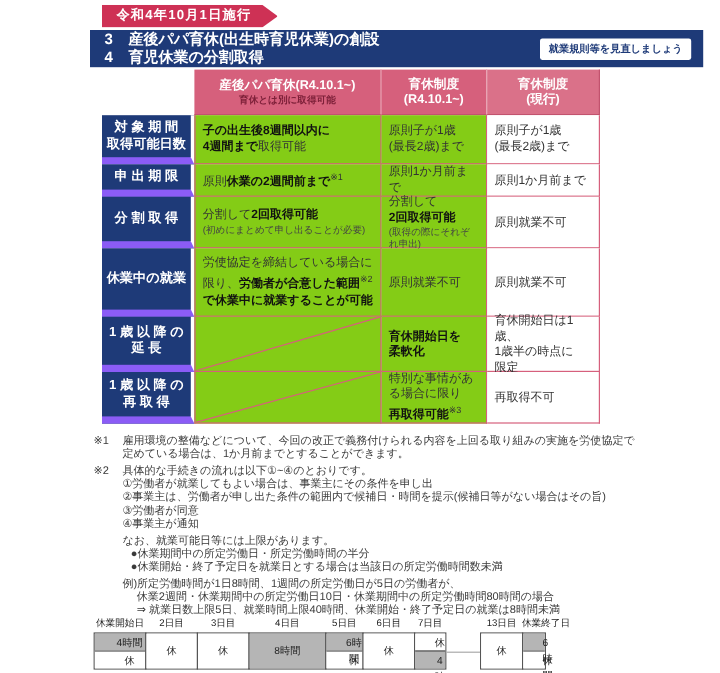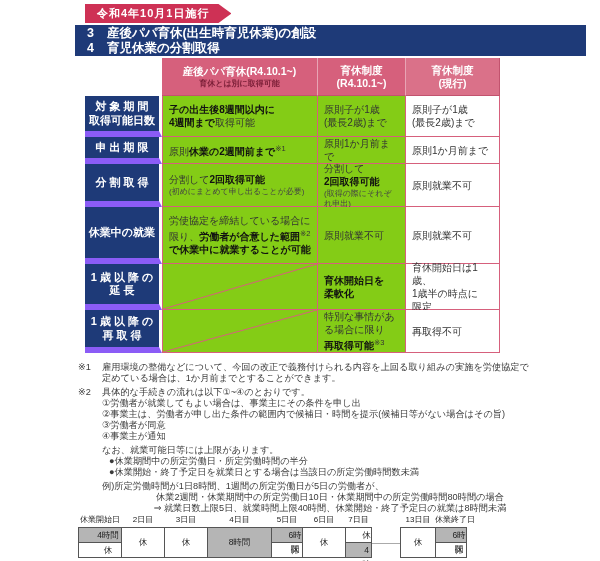--- a/index.html
+++ b/index.html
@@ -53,21 +53,21 @@
 
   
   .notes { position:absolute; left:78px; top:362px; width:468px;
     font-size:9.2px; line-height:11px; color:#3a3a3a; }
   .note-row { display:flex; }
   .nmark { width:24px; flex:0 0 24px; }
   .ntext { flex:1; }
   .mt { margin-top:3px; }
   .nind  { margin-left:24px; }
   .nind2 { margin-left:31px; }
-  .nind3 { margin-left:36px;text-align:center; }
+  .nind3 { margin-left:36px; }
 
   
   .chart { position:absolute; left:78px; top:514px; display:flex; align-items:flex-start; }
   .day { flex:0 0 auto; }
   .day + .day { margin-left:-1px; }
   .dlabel { height:13px; line-height:12px; font-size:8px; color:#222; text-align:center; white-space:nowrap; }
   .dbox { height:31px; border:1px solid #555; }
   .dcell { text-align:center; font-size:8.5px; color:#222; }
   .dcell.full { height:29px; line-height:29px; }
   .dcell.half { height:14px; line-height:14px;padding-left:16px; }
@@ -90,20 +90,21 @@
     <div class="title-lines">
       <div class="title-line">
         <span class="tnum">3</span>
         <span>産後パパ育休(出生時育児休業)の創設</span>
       </div>
       <div class="title-line">
         <span class="tnum">4</span>
         <span>育児休業の分割取得</span>
       </div>
     </div>
+    <div class="badge">就業規則等を見直しましょう</div>
   </div>
 
   <div class="tbl">
 
     <div class="corner"></div>
     <div class="thc">
       <span>産後パパ育休(R4.10.1~)</span>
       <span class="sub">育休とは別に取得可能</span>
     </div>
     <div class="thc">
@@ -275,21 +276,21 @@
     </div>
     <div class="daygap">
       <div class="gline"></div>
     </div>
     <div class="day" style="width:36px">
       <div class="dlabel">13日目</div>
       <div class="dbox">
         <div class="dcell full rest">休</div>
       </div>
     </div>
-    <div class="day" style="width:32px">
+    <div class="day" style="width:20px">
       <div class="dlabel">休業終了日</div>
       <div class="dbox">
         <div class="dcell half work">6時間</div>
         <div class="dcell half rest">休</div>
       </div>
     </div>
   </div>
 
 </div>
 

